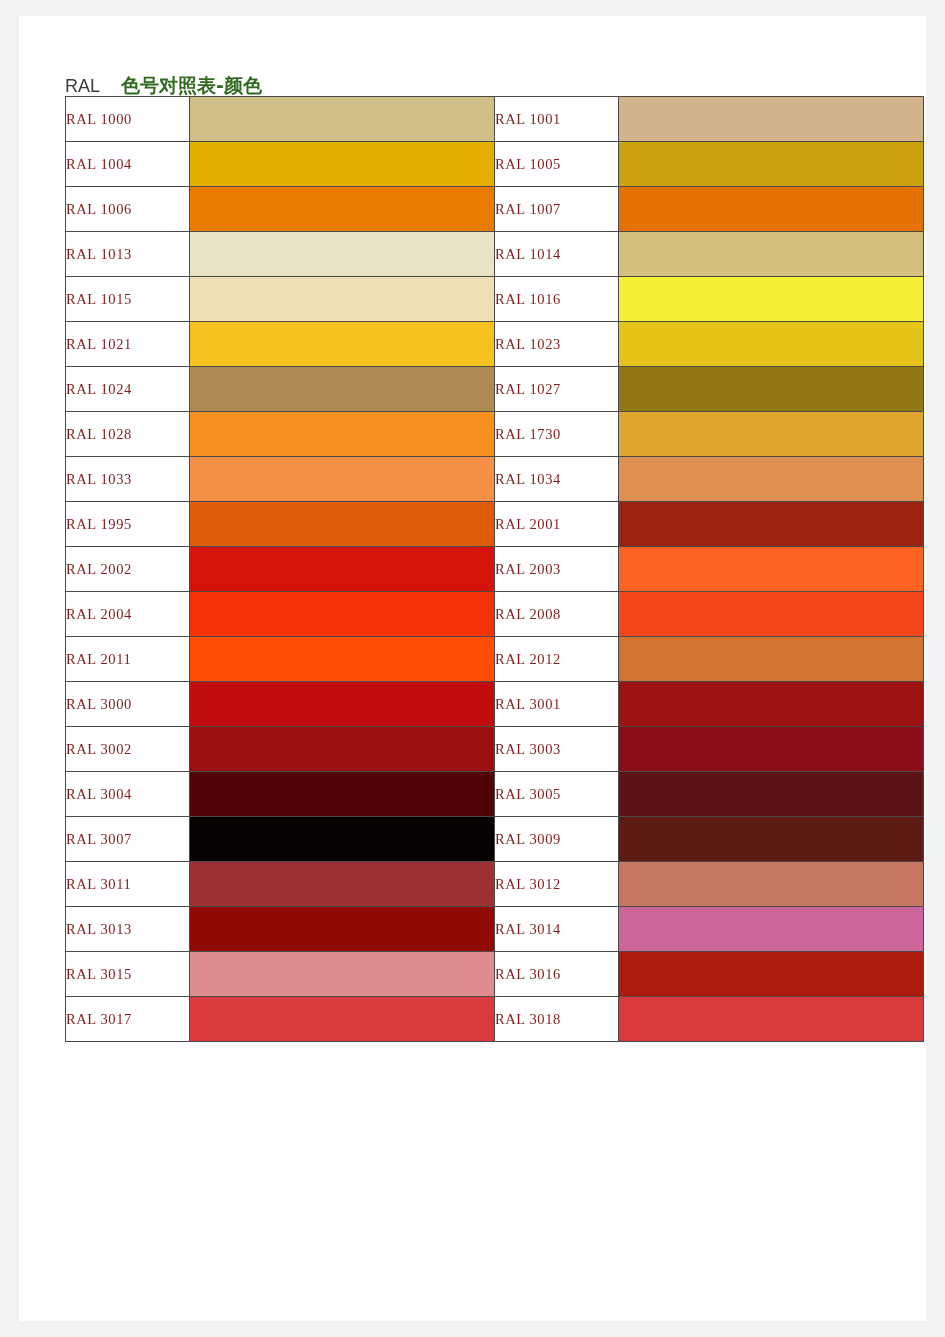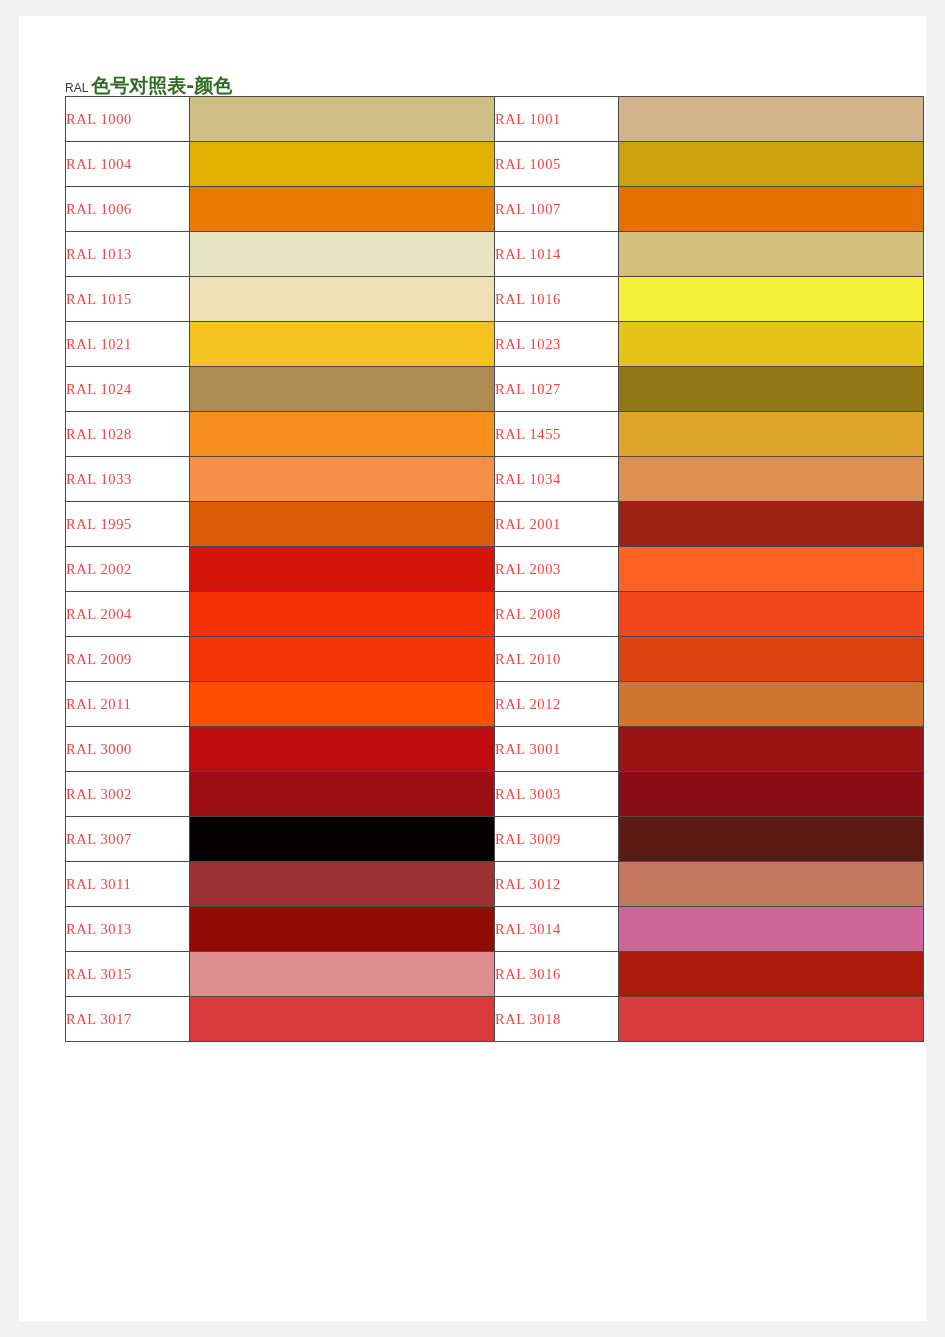--- a/index.html
+++ b/index.html
@@ -28,28 +28,28 @@
     left: 46px;
     top: 57px;
     font-size: 19px;
     line-height: 24px;
     white-space: nowrap;
     letter-spacing: 0px;
   }
   #title .lat {
     font-family: "Liberation Sans", sans-serif;
     color: #3b3b3b;
-    font-size: 12px;
+    font-size: 18px;
   }
   #title .cjk {
     font-family: "DejaVu Sans", sans-serif;
     color: #2f6b1f;
     font-size: 19px;
     font-weight: 600;
-    margin-left: 3px;
+    margin-left: 21px;
   }
   #ral-table {
     position: absolute;
     left: 46px;
     top: 80px;
     border-collapse: collapse;
     table-layout: fixed;
     width: 857px;
   }
   #ral-table tr {
@@ -61,21 +61,21 @@
     margin: 0;
     height: 45px;
     box-sizing: border-box;
     overflow: hidden;
   }
   td.code {
     width: 124px;
     background: #ffffff;
     font-family: "Liberation Serif", "DejaVu Serif", serif;
     font-size: 14.5px;
-    color: #ef4444;
+    color: #7f1d1d;
     padding-left: 13px;
     letter-spacing: 0.6px;
     white-space: nowrap;
     vertical-align: middle;
   }
   td.swatch {
     width: 305px;
   }
 </style>
 </head>
@@ -127,21 +127,21 @@
         </tr>
         <tr>
           <td class="code">RAL 1024</td>
           <td class="swatch" style="background-color: rgb(174, 139, 82);"></td>
           <td class="code">RAL 1027</td>
           <td class="swatch" style="background-color: rgb(146, 119, 20);"></td>
         </tr>
         <tr>
           <td class="code">RAL 1028</td>
           <td class="swatch" style="background-color: rgb(248, 144, 29);"></td>
-          <td class="code">RAL 1455</td>
+          <td class="code">RAL 1730</td>
           <td class="swatch" style="background-color: rgb(223, 164, 44);"></td>
         </tr>
         <tr>
           <td class="code">RAL 1033</td>
           <td class="swatch" style="background-color: rgb(245, 144, 70);"></td>
           <td class="code">RAL 1034</td>
           <td class="swatch" style="background-color: rgb(221, 142, 81);"></td>
         </tr>
         <tr>
           <td class="code">RAL 1995</td>
@@ -155,44 +155,44 @@
           <td class="code">RAL 2003</td>
           <td class="swatch" style="background-color: rgb(252, 99, 35);"></td>
         </tr>
         <tr>
           <td class="code">RAL 2004</td>
           <td class="swatch" style="background-color: rgb(245, 50, 6);"></td>
           <td class="code">RAL 2008</td>
           <td class="swatch" style="background-color: rgb(243, 71, 27);"></td>
         </tr>
         <tr>
-          <td class="code">RAL 2009</td>
-          <td class="swatch" style="background-color: rgb(244, 54, 7);"></td>
-          <td class="code">RAL 2010</td>
-          <td class="swatch" style="background-color: rgb(219, 68, 18);"></td>
-        </tr>
-        <tr>
           <td class="code">RAL 2011</td>
           <td class="swatch" style="background-color: rgb(253, 78, 2);"></td>
           <td class="code">RAL 2012</td>
           <td class="swatch" style="background-color: rgb(208, 116, 50);"></td>
         </tr>
         <tr>
           <td class="code">RAL 3000</td>
           <td class="swatch" style="background-color: rgb(192, 13, 13);"></td>
           <td class="code">RAL 3001</td>
           <td class="swatch" style="background-color: rgb(157, 18, 19);"></td>
         </tr>
         <tr>
           <td class="code">RAL 3002</td>
           <td class="swatch" style="background-color: rgb(155, 15, 18);"></td>
           <td class="code">RAL 3003</td>
           <td class="swatch" style="background-color: rgb(138, 12, 23);"></td>
         </tr>
         <tr>
+          <td class="code">RAL 3004</td>
+          <td class="swatch" style="background-color: rgb(80, 4, 8);"></td>
+          <td class="code">RAL 3005</td>
+          <td class="swatch" style="background-color: rgb(89, 19, 20);"></td>
+        </tr>
+        <tr>
           <td class="code">RAL 3007</td>
           <td class="swatch" style="background-color: rgb(7, 0, 3);"></td>
           <td class="code">RAL 3009</td>
           <td class="swatch" style="background-color: rgb(93, 27, 20);"></td>
         </tr>
         <tr>
           <td class="code">RAL 3011</td>
           <td class="swatch" style="background-color: rgb(155, 50, 49);"></td>
           <td class="code">RAL 3012</td>
           <td class="swatch" style="background-color: rgb(197, 119, 96);"></td>

